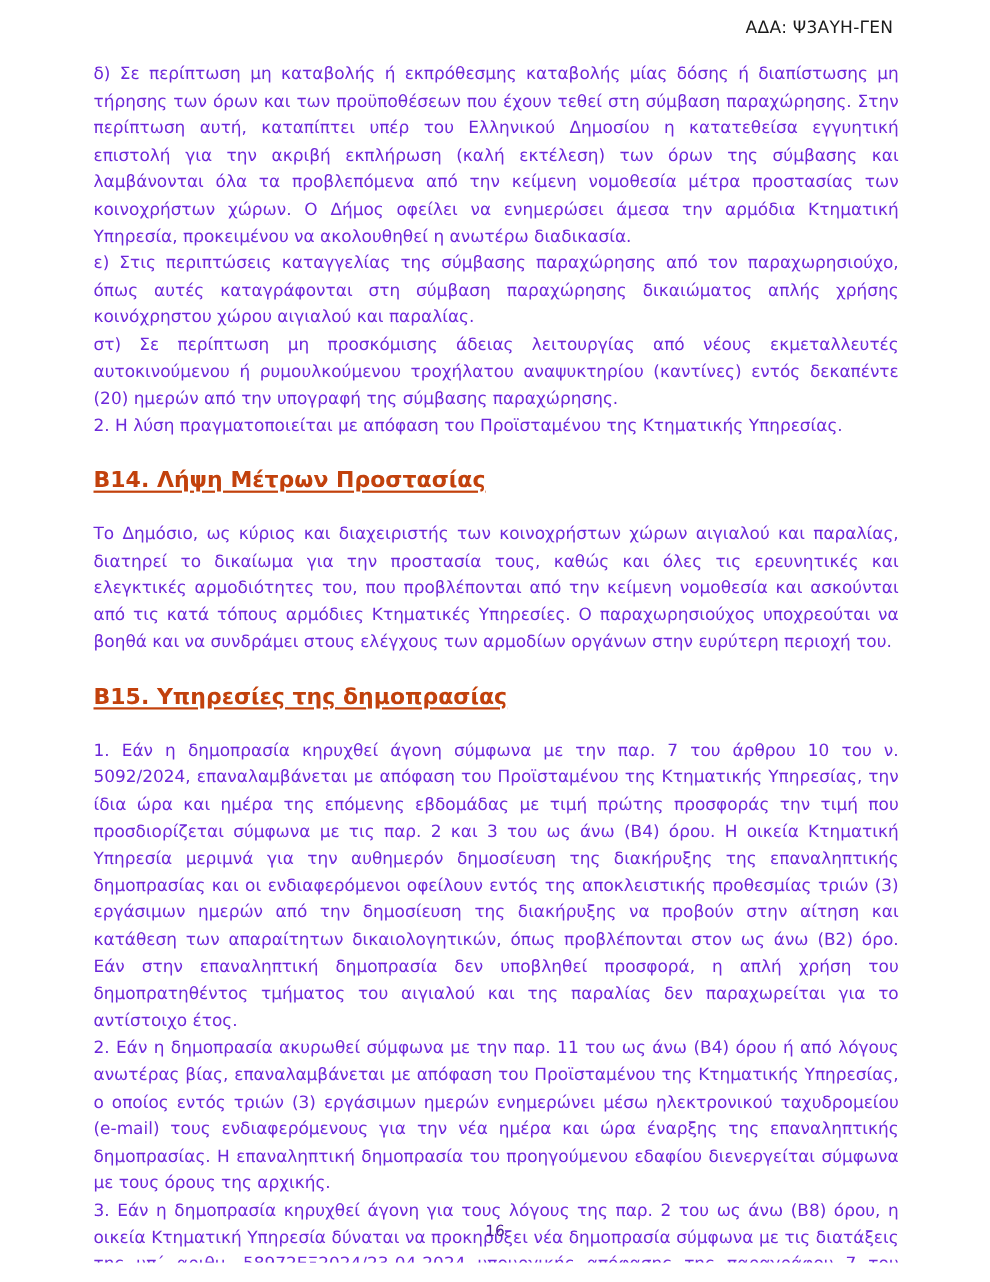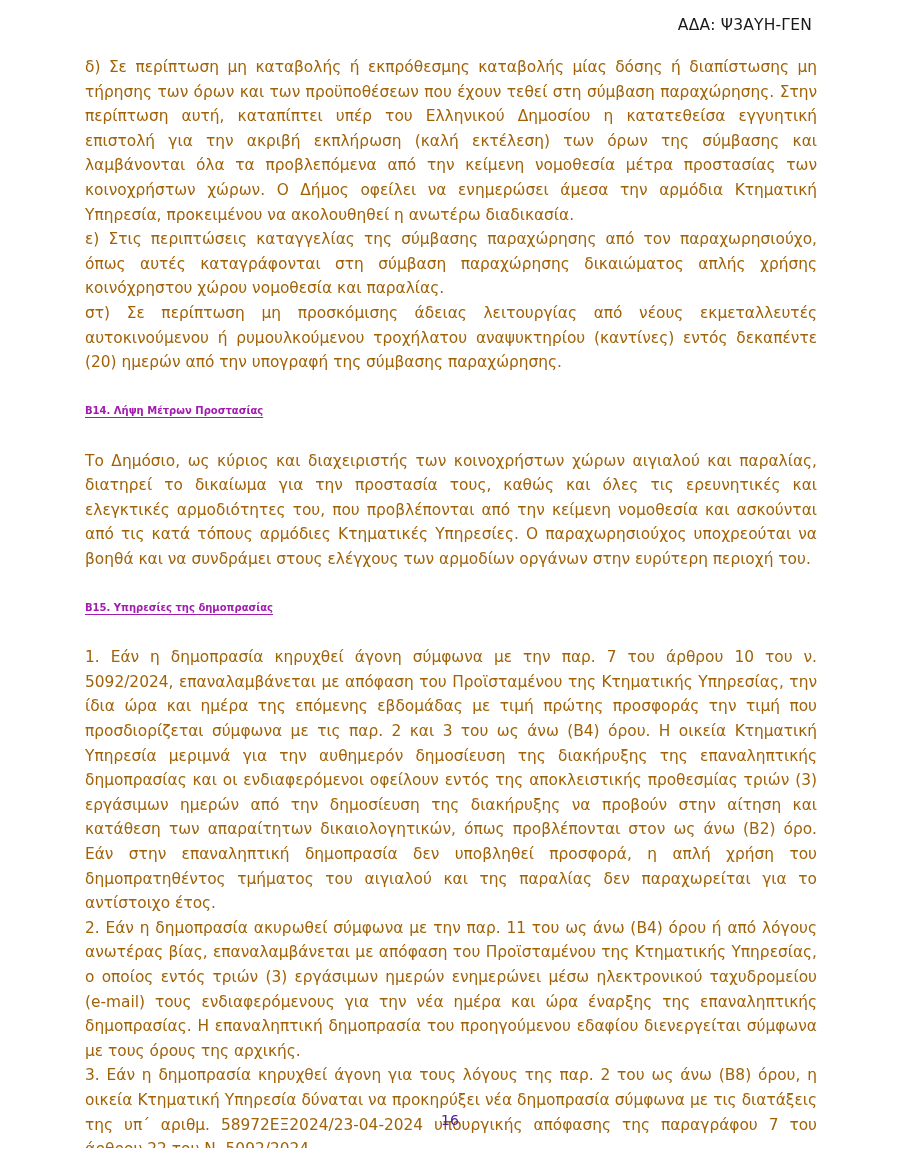--- a/index.html
+++ b/index.html
@@ -37,33 +37,33 @@
     left: 85px;
     top: 55px;
     width: 732px;
   }
   .para {
     font-size: 15.4px;
     line-height: 24.6px;
     text-align: justify;
     text-justify: inter-word;
     margin: 0;
-    color: #a16207;
+    color: #6d28d9;
     hyphens: none;
     word-spacing: 0px;
   }
   .heading {
-    font-size: 10px;
+    font-size: 20px;
     line-height: 24.6px;
     font-weight: bold;
     text-decoration: underline;
     text-underline-offset: 2.5px;
     margin: 0;
     display: inline-block;
-    color: #a21caf;
+    color: #c2410c;
   }
   .heading-block {
     margin: 0;
     padding: 0;
   }
   .spacer-sm { height: 24.6px; }
   .page-number {
     position: absolute;
     left: 0;
     right: 0;
@@ -77,24 +77,25 @@
 <body>
 
 <div class="page">
 
   <div class="ada-header">ΑΔΑ: Ψ3ΑΥΗ-ΓΕΝ</div>
 
   <div class="body-area">
 
     <p class="para">δ) Σε περίπτωση μη καταβολής ή εκπρόθεσμης καταβολής μίας δόσης ή διαπίστωσης μη τήρησης των όρων και των προϋποθέσεων που έχουν τεθεί στη σύμβαση παραχώρησης. Στην περίπτωση αυτή, καταπίπτει υπέρ του Ελληνικού Δημοσίου η κατατεθείσα εγγυητική επιστολή για την ακριβή εκπλήρωση (καλή εκτέλεση) των όρων της σύμβασης και λαμβάνονται όλα τα προβλεπόμενα από την κείμενη νομοθεσία μέτρα προστασίας των κοινοχρήστων χώρων. Ο Δήμος οφείλει να ενημερώσει άμεσα την αρμόδια Κτηματική Υπηρεσία, προκειμένου να ακολουθηθεί η ανωτέρω διαδικασία.</p>
 
-    <p class="para">ε) Στις περιπτώσεις καταγγελίας της σύμβασης παραχώρησης από τον παραχωρησιούχο, όπως αυτές καταγράφονται στη σύμβαση παραχώρησης δικαιώματος απλής χρήσης κοινόχρηστου χώρου νομοθεσία και παραλίας.</p>
+    <p class="para">ε) Στις περιπτώσεις καταγγελίας της σύμβασης παραχώρησης από τον παραχωρησιούχο, όπως αυτές καταγράφονται στη σύμβαση παραχώρησης δικαιώματος απλής χρήσης κοινόχρηστου χώρου αιγιαλού και παραλίας.</p>
 
     <p class="para">στ) Σε περίπτωση μη προσκόμισης άδειας λειτουργίας από νέους εκμεταλλευτές αυτοκινούμενου ή ρυμουλκούμενου τροχήλατου αναψυκτηρίου (καντίνες) εντός δεκαπέντε (20) ημερών από την υπογραφή της σύμβασης παραχώρησης.</p>
 
+    <p class="para">2. Η λύση πραγματοποιείται με απόφαση του Προϊσταμένου της Κτηματικής Υπηρεσίας.</p>
 
     <div class="spacer-sm"></div>
 
     <div class="heading-block">
       <span class="heading">Β14. Λήψη Μέτρων Προστασίας</span>
     </div>
 
     <div class="spacer-sm"></div>
 
     <p class="para">Το Δημόσιο, ως κύριος και διαχειριστής των κοινοχρήστων χώρων αιγιαλού και παραλίας, διατηρεί το δικαίωμα για την προστασία τους, καθώς και όλες τις ερευνητικές και ελεγκτικές αρμοδιότητες του, που προβλέπονται από την κείμενη νομοθεσία και ασκούνται από τις κατά τόπους αρμόδιες Κτηματικές Υπηρεσίες. Ο παραχωρησιούχος υποχρεούται να βοηθά και να συνδράμει στους ελέγχους των αρμοδίων οργάνων στην ευρύτερη περιοχή του.</p>

